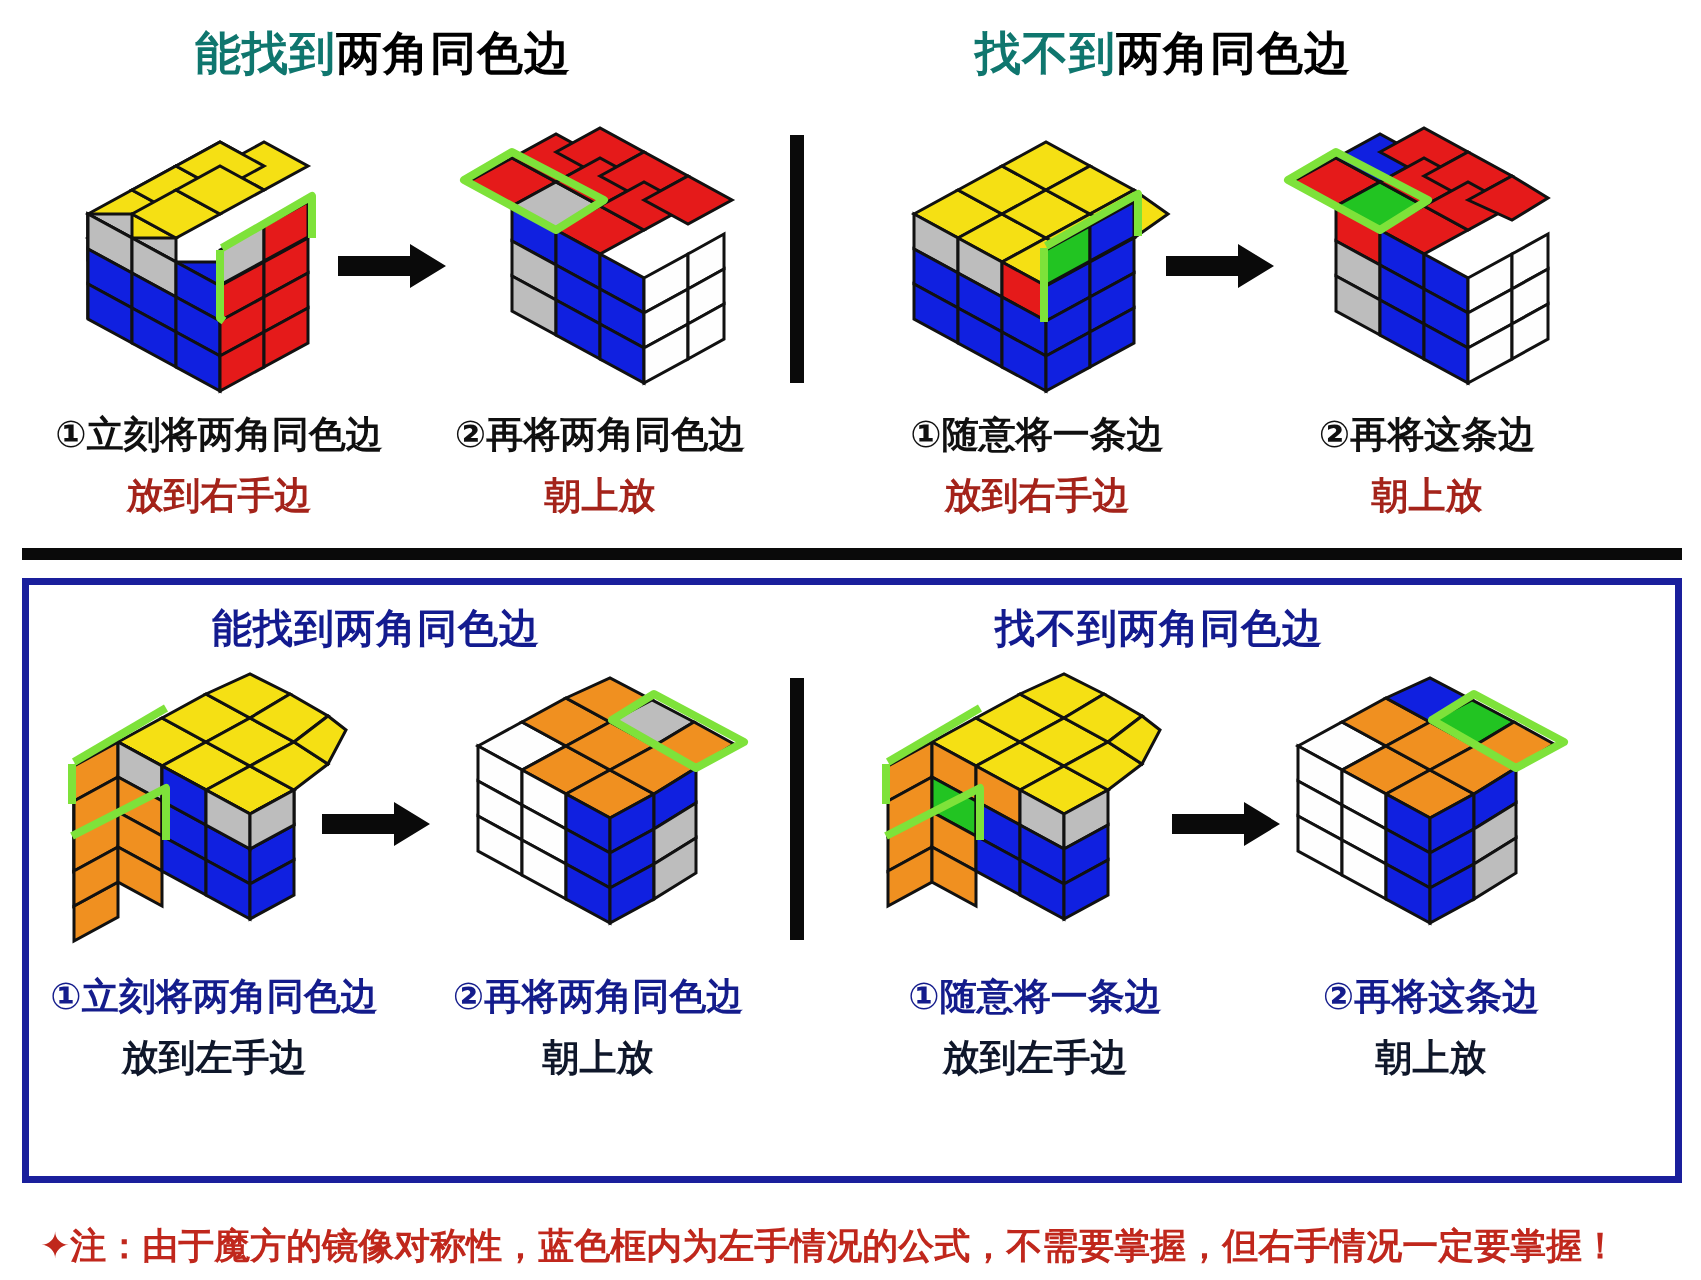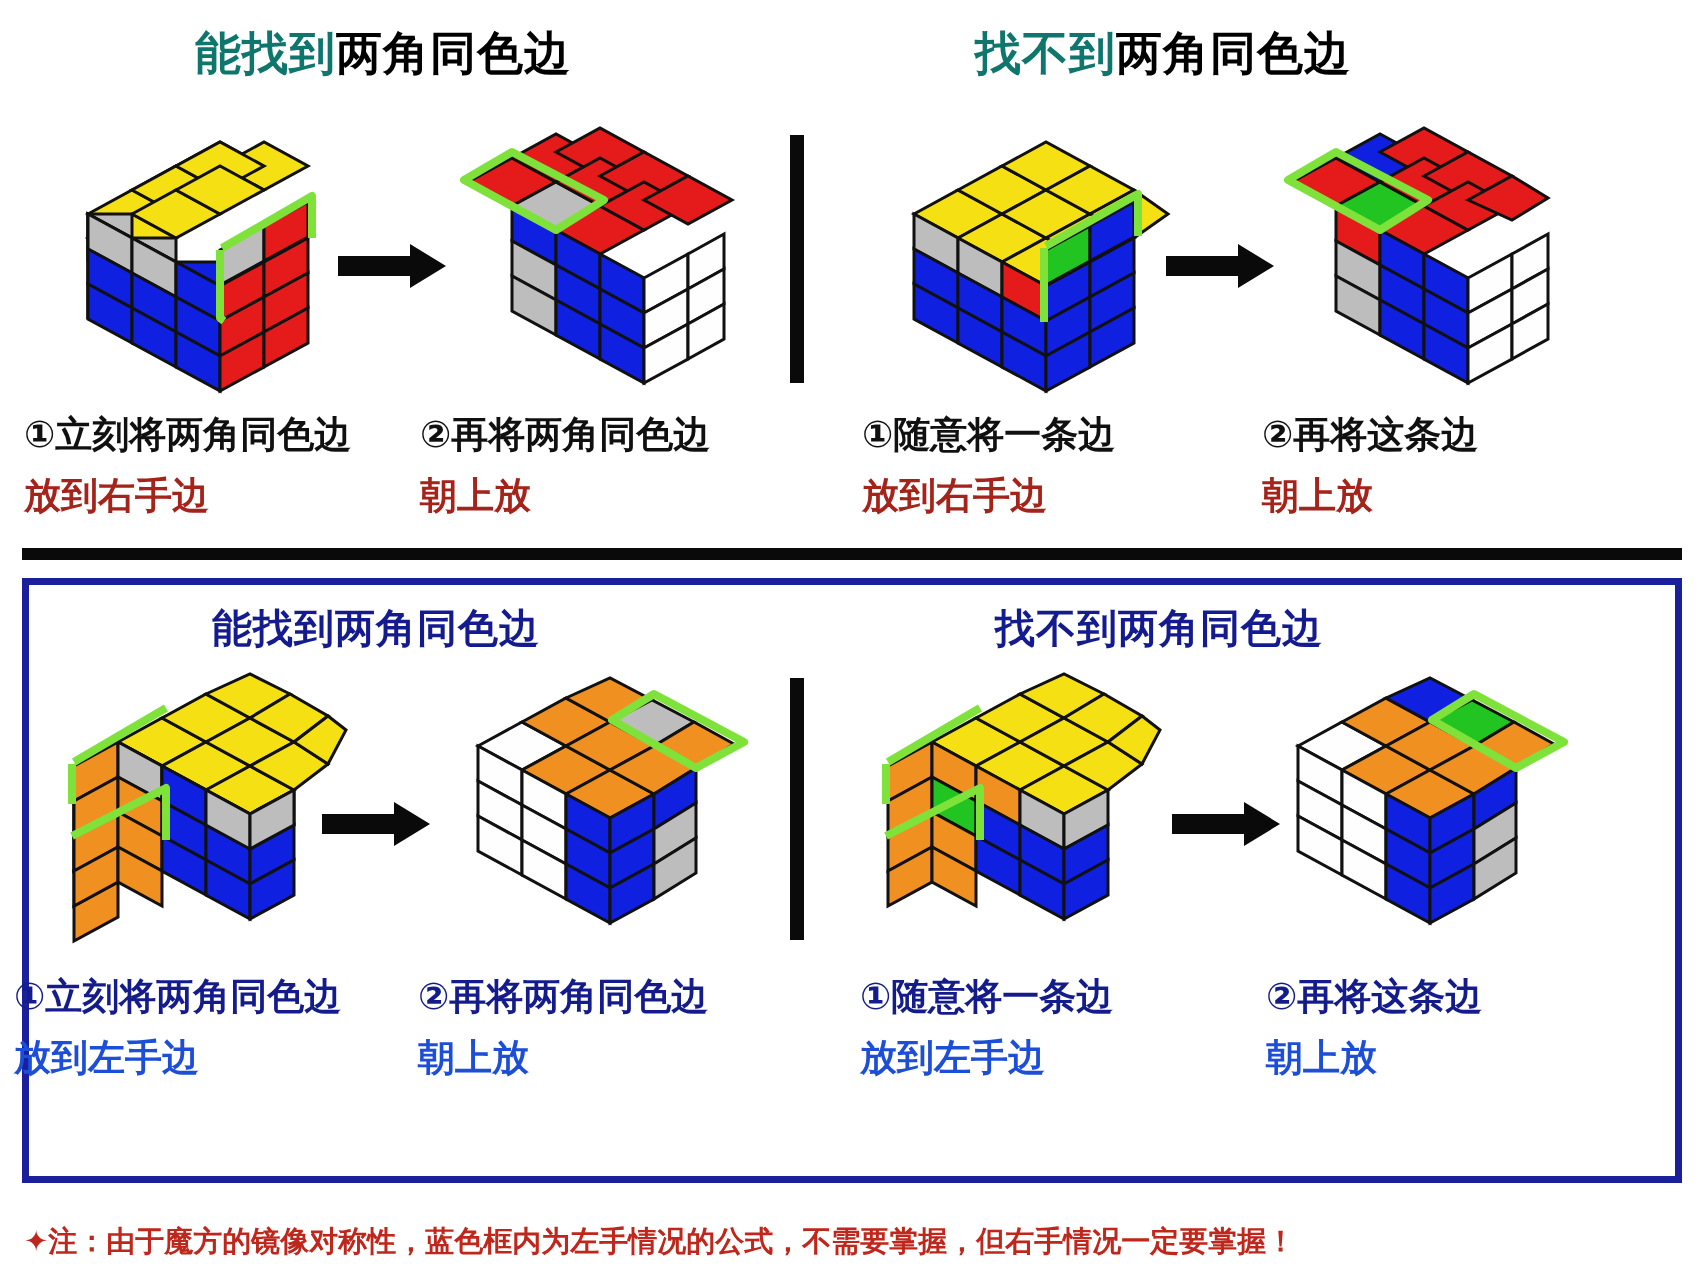--- a/index.html
+++ b/index.html
@@ -30,39 +30,39 @@
     font-weight:bold;
     color:#131b8f;
     white-space:nowrap;
     letter-spacing:1px;
     line-height:1;
   }
 
   
   .cap{
     position:absolute;
-    text-align:left;
+    text-align:center;
     white-space:nowrap;
     line-height:1.16;
   }
   .cap .l1{
     display:block;
     font-size:37px;
     font-weight:bold;
     color:#101010;
   }
   .cap .l2{
     display:block;
     font-size:37px;
     font-weight:bold;
     color:#a4231a;
     margin-top:18px;
   }
   .cap.blue .l1{color:#141c8c;}
-  .cap.blue .l2{color:#1d4ed8;}
+  .cap.blue .l2{color:#0f172a;}
 
   
   .vbar{
     position:absolute;
     background:#0a0a0a;
   }
   .hbar{
     position:absolute;
     background:#0a0a0a;
   }
@@ -71,25 +71,26 @@
     border:7px solid #1a1f9c;
     box-sizing:border-box;
   }
 
   
   .arrow{position:absolute;}
 
   
   .note{
     position:absolute;
-    font-size:29px;
+    font-size:36px;
     font-weight:bold;
     color:#c0271c;
     white-space:nowrap;
     letter-spacing:0px;
+    margin-left:16px;
   }
   .note .bullet{color:#c0271c;}
 
   
   .cube{position:absolute;}
   svg{display:block;overflow:visible;}
 </style>
 </head>
 <body>
 

